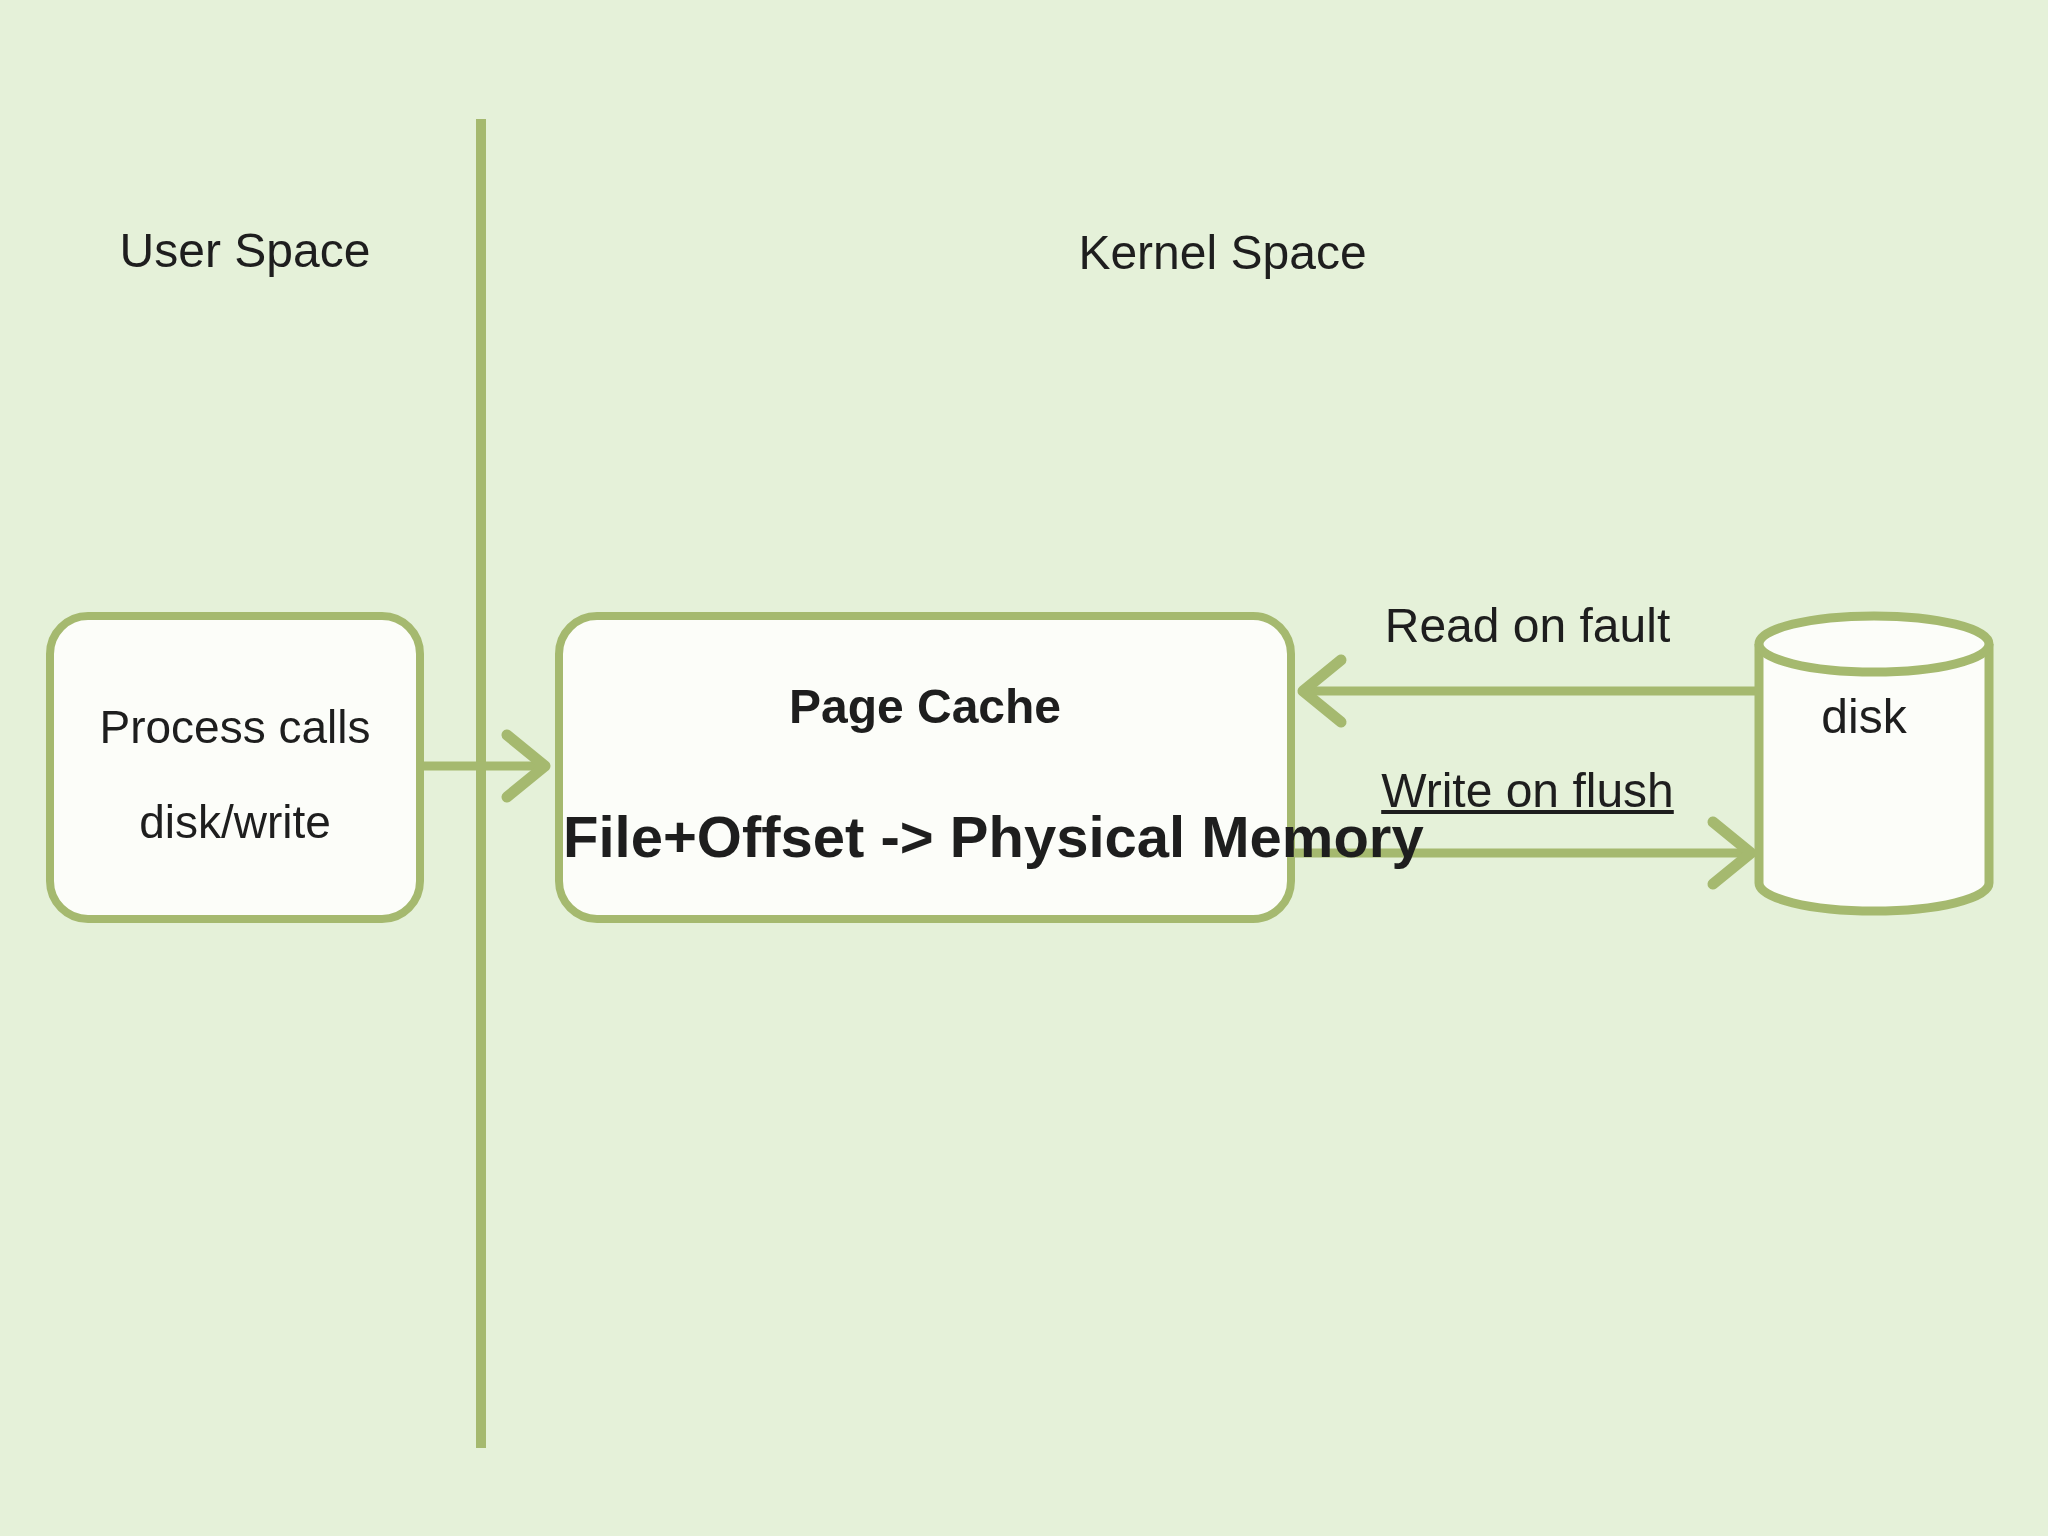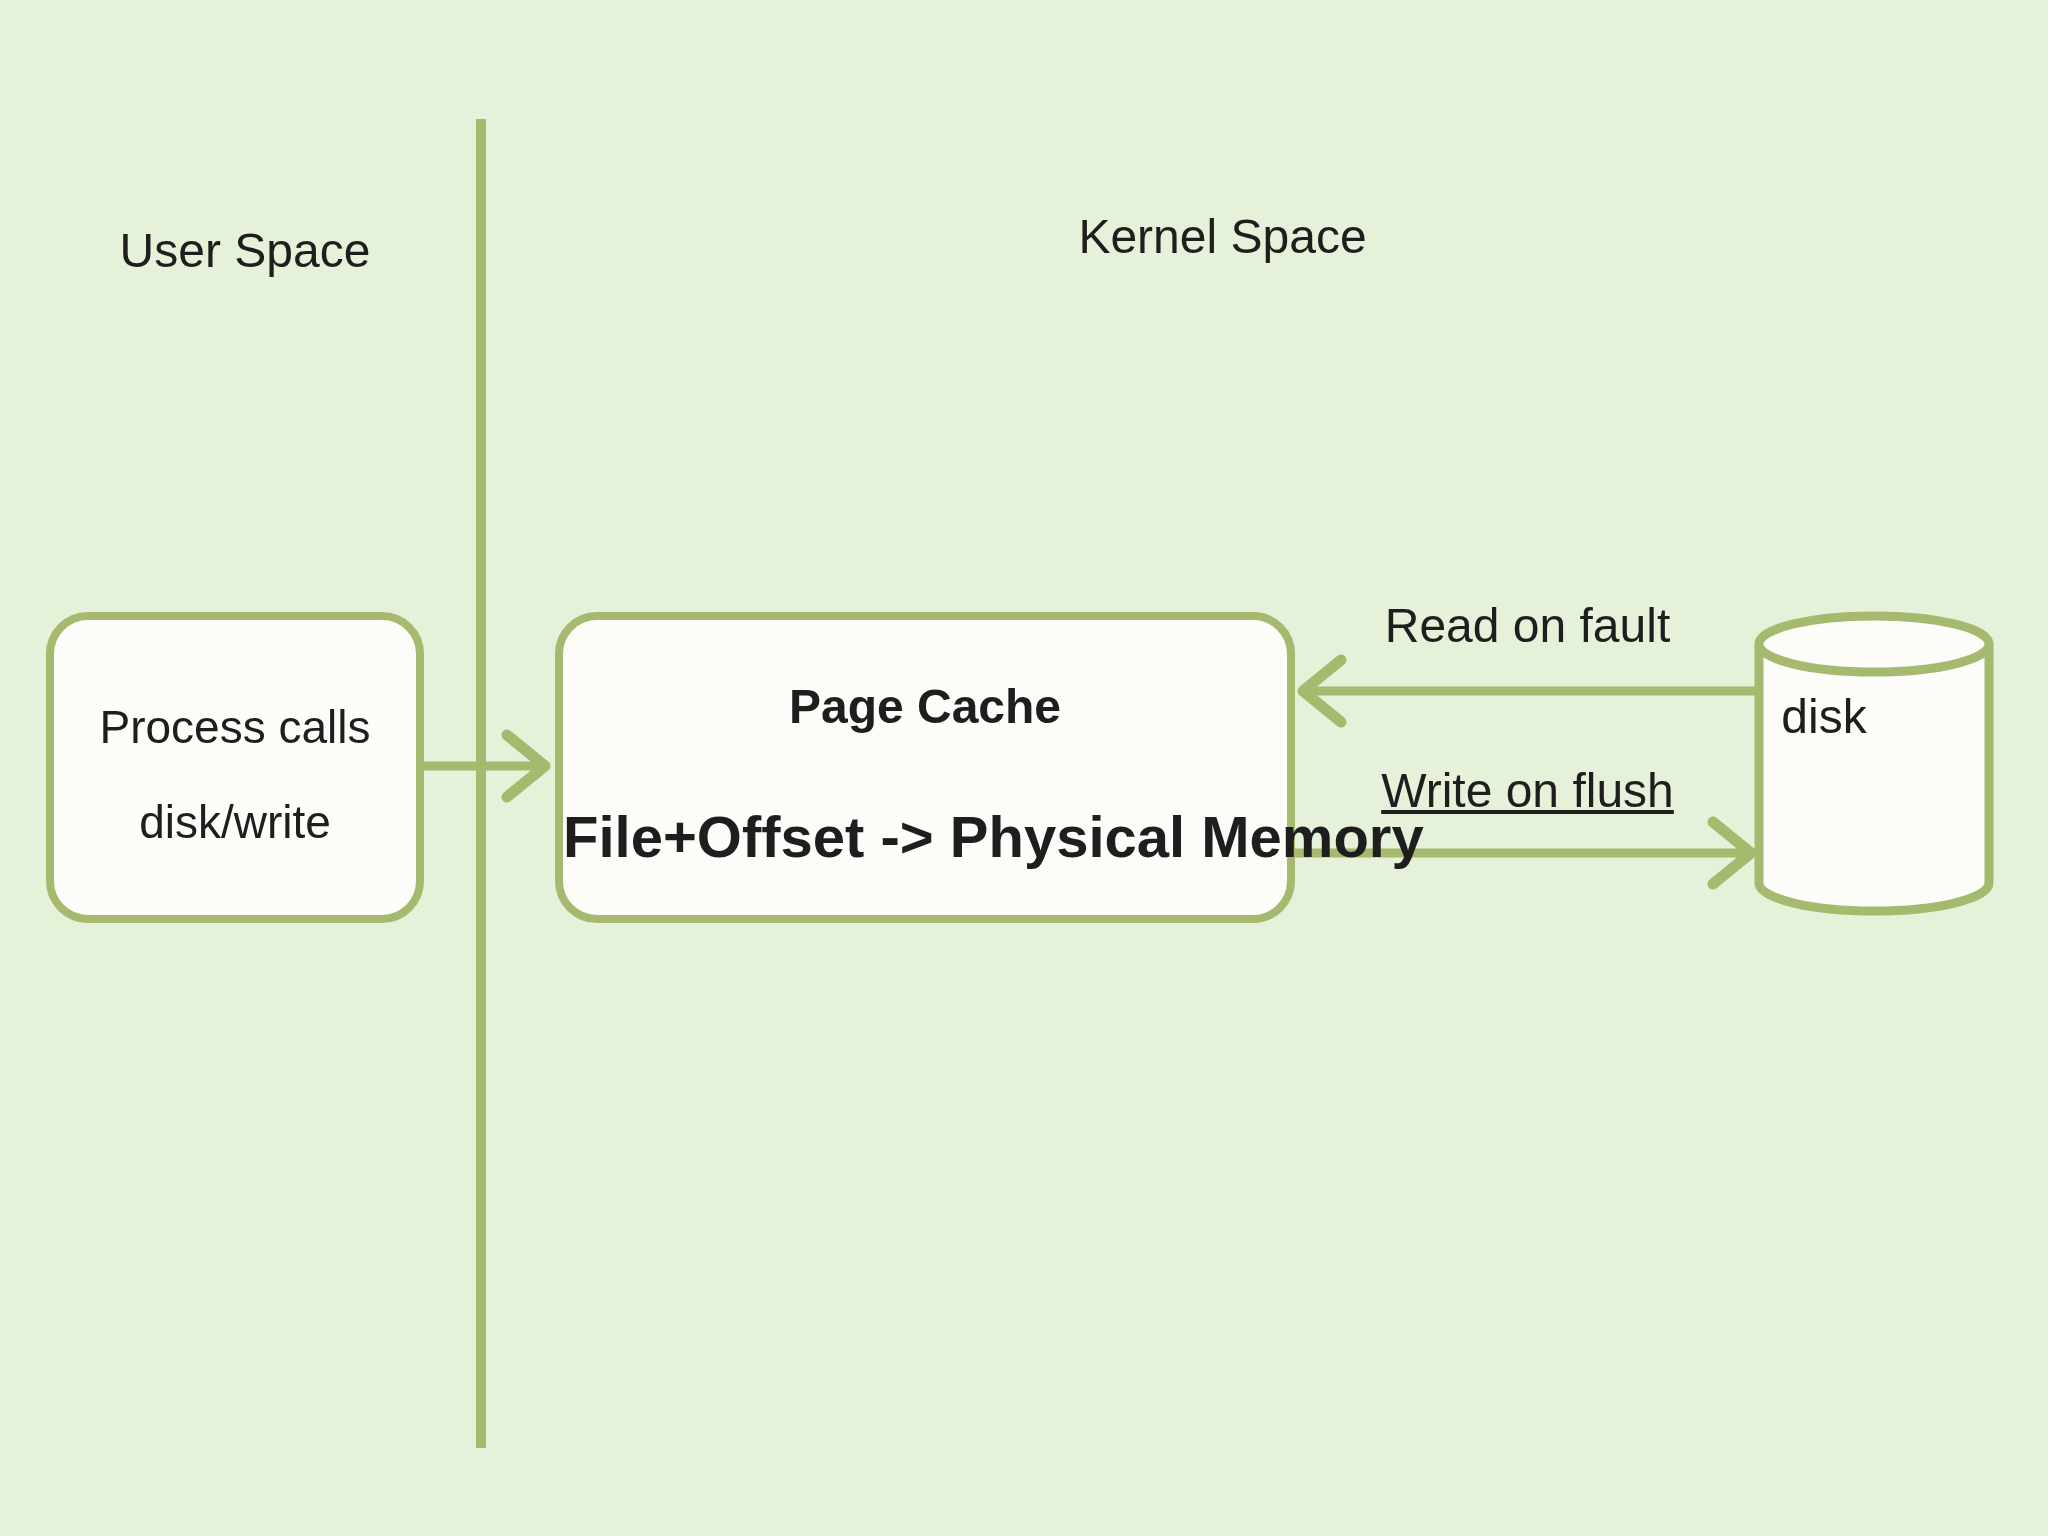--- a/index.html
+++ b/index.html
@@ -49,24 +49,24 @@
   .cache-box{left:555px;top:612px;width:740px;height:311px;font-weight:bold;}
   .cache-title{
     position:absolute;left:0;top:59px;width:724px;
     font-size:48px;text-align:center;white-space:nowrap;
   }
   .cache-subtitle{
     position:absolute;left:0;top:183px;width:724px;
     font-size:58px;text-align:center;white-space:nowrap;
   }
   .user-space-label{left:60px;top:222px;width:370px;}
-  .kernel-space-label{left:1035px;top:208px;width:375px;text-align:center;}
+  .kernel-space-label{left:1035px;top:224px;width:375px;text-align:center;}
   .read-label{left:1330px;top:597px;width:395px;}
   .write-label{left:1330px;top:762px;width:395px;text-decoration:underline;}
-  .disk-label{left:1709px;top:688px;width:230px;font-size:48px;}
+  .disk-label{left:1749px;top:688px;width:230px;font-size:48px;}
 </style>
 </head>
 <body>
 
 <div class="canvas">
 
   <svg class="overlay" viewBox="0 0 2048 1536" xmlns="http://www.w3.org/2000/svg">
 
     <line class="stroke-line divider" x1="481" y1="119" x2="481" y2="1448"></line>
 

